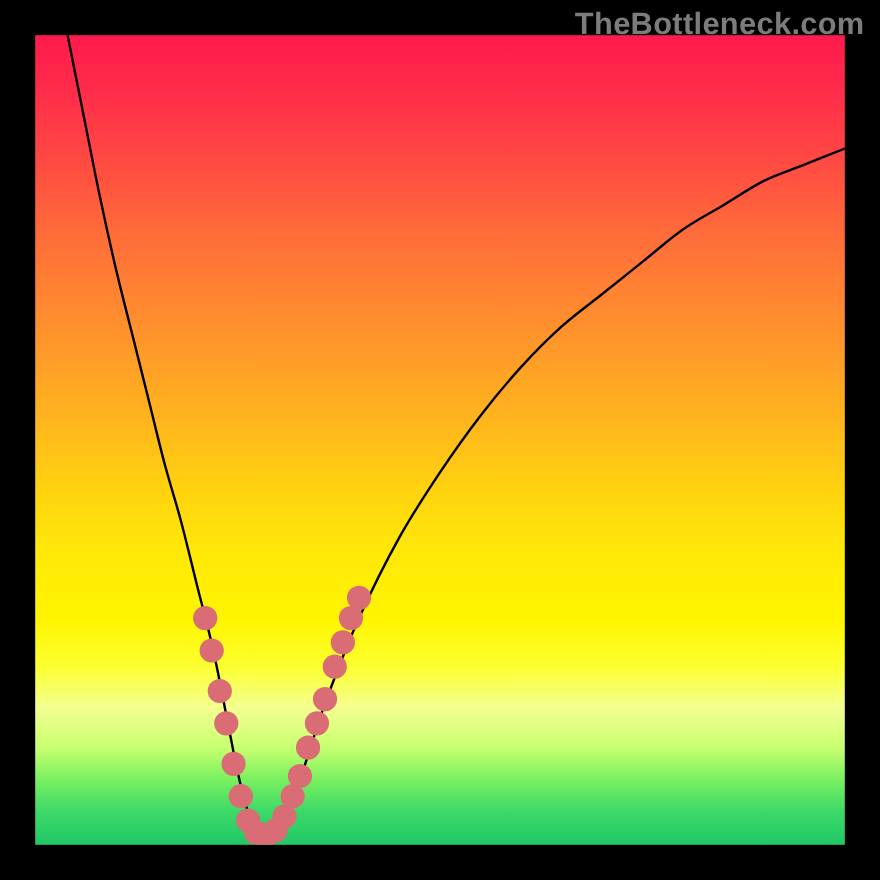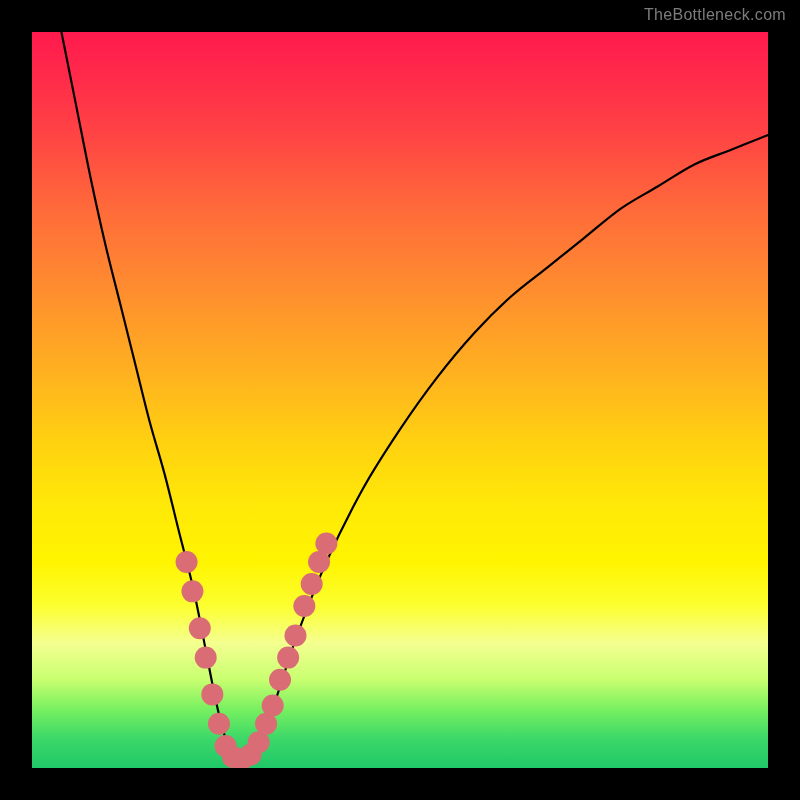--- a/index.html
+++ b/index.html
@@ -40,22 +40,22 @@
       #c8ff70 88%,
       #78f060 92%,
       #3cd868 96%,
       #20c868 100%);
   }
   .watermark {
     position: absolute;
     top: 6px;
     right: 14px;
     color: #7c7c7c;
-    font-size: 16px;
-    font-weight: 400;
+    font-size: 28px;
+    font-weight: 700;
     letter-spacing: 0.3px;
     user-select: none;
   }
   svg.curve {
     position: absolute;
     left: 0;
     top: 0;
     width: 736px;
     height: 736px;
   }

